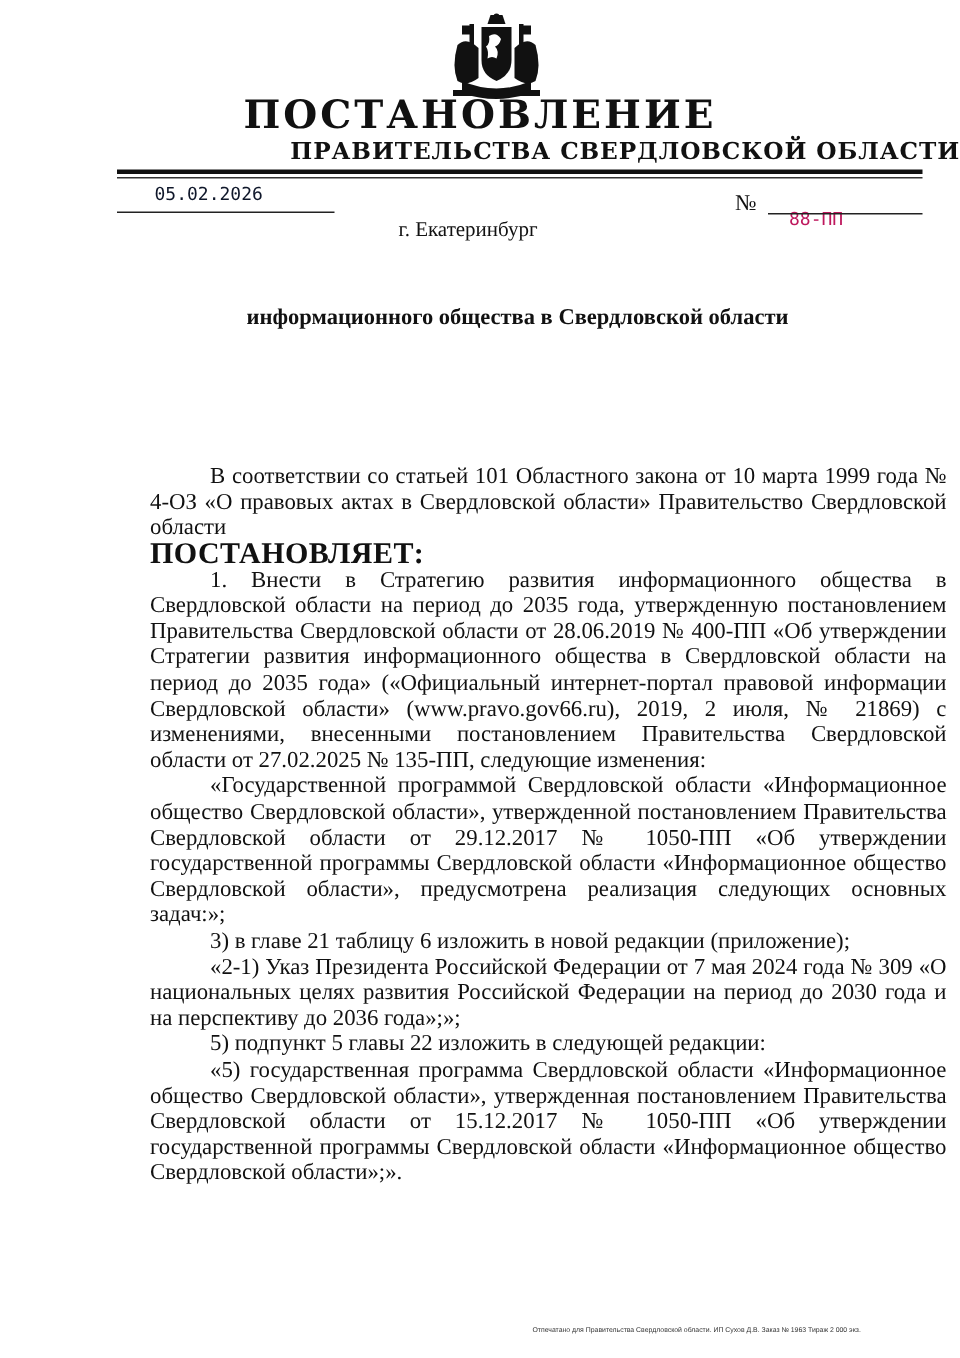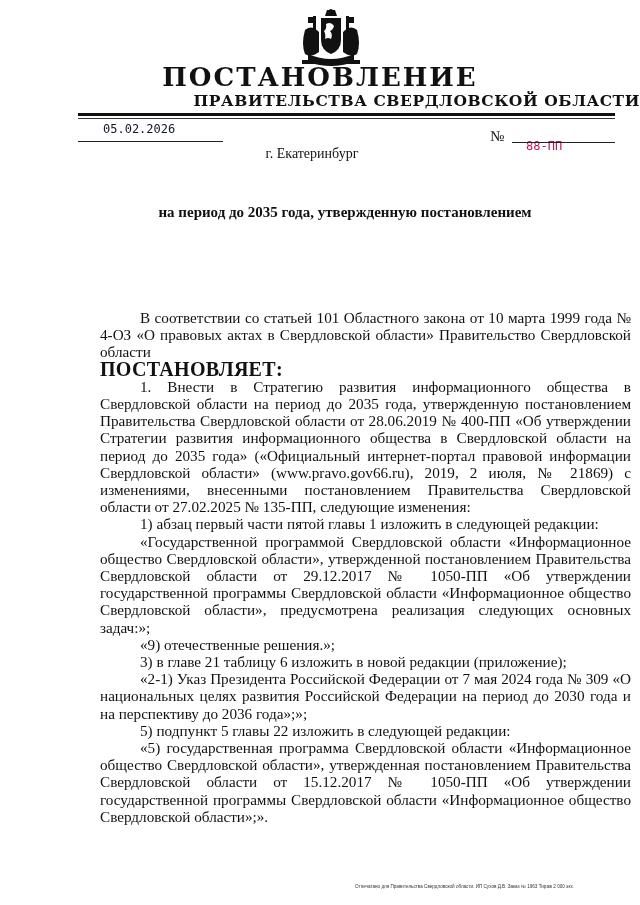--- a/index.html
+++ b/index.html
@@ -73,30 +73,28 @@
 
   <div class="date">05.02.2026</div>
   <div class="date-line"></div>
   <div class="num-sign">№</div>
   <div class="num-val">88-ПП</div>
   <div class="num-line"></div>
 
   <div class="city">г. Екатеринбург</div>
 
   <div class="heading">
-    <div>на период до 2035 года, утвержденную постановлением</div>
+    <div>информационного общества в Свердловской области</div>
   </div>
 
   <div class="body">
     <p>В соответствии со статьей 101 Областного закона от 10 марта 1999 года № 4-ОЗ «О правовых актах в Свердловской области» Правительство Свердловской области</p>
     <p class="decree">ПОСТАНОВЛЯЕТ:</p>
     <p>1. Внести в Стратегию развития информационного общества в Свердловской области на период до 2035 года, утвержденную постановлением Правительства Свердловской области от 28.06.2019 № 400-ПП «Об утверждении Стратегии развития информационного общества в Свердловской области на период до 2035 года» («Официальный интернет-портал правовой информации Свердловской области» (www.pravo.gov66.ru), 2019, 2 июля, № 21869) с изменениями, внесенными постановлением Правительства Свердловской области от 27.02.2025 № 135-ПП, следующие изменения:</p>
-    <p>1) абзац первый части пятой главы 1 изложить в следующей редакции:</p>
     <p>«Государственной программой Свердловской области «Информационное общество Свердловской области», утвержденной постановлением Правительства Свердловской области от 29.12.2017 № 1050-ПП «Об утверждении государственной программы Свердловской области «Информационное общество Свердловской области», предусмотрена реализация следующих основных задач:»;</p>
-    <p>«9) отечественные решения.»;</p>
     <p>3) в главе 21 таблицу 6 изложить в новой редакции (приложение);</p>
     <p>«2-1) Указ Президента Российской Федерации от 7 мая 2024 года № 309 «О национальных целях развития Российской Федерации на период до 2030 года и на перспективу до 2036 года»;»;</p>
     <p>5) подпункт 5 главы 22 изложить в следующей редакции:</p>
     <p>«5) государственная программа Свердловской области «Информационное общество Свердловской области», утвержденная постановлением Правительства Свердловской области от 15.12.2017 № 1050-ПП «Об утверждении государственной программы Свердловской области «Информационное общество Свердловской области»;».</p>
   </div>
 
   <div class="footer">Отпечатано для Правительства Свердловской области. ИП Сухов Д.В. Заказ № 1963 Тираж 2 000 экз.</div>
 </div>
 
 </body></html>

